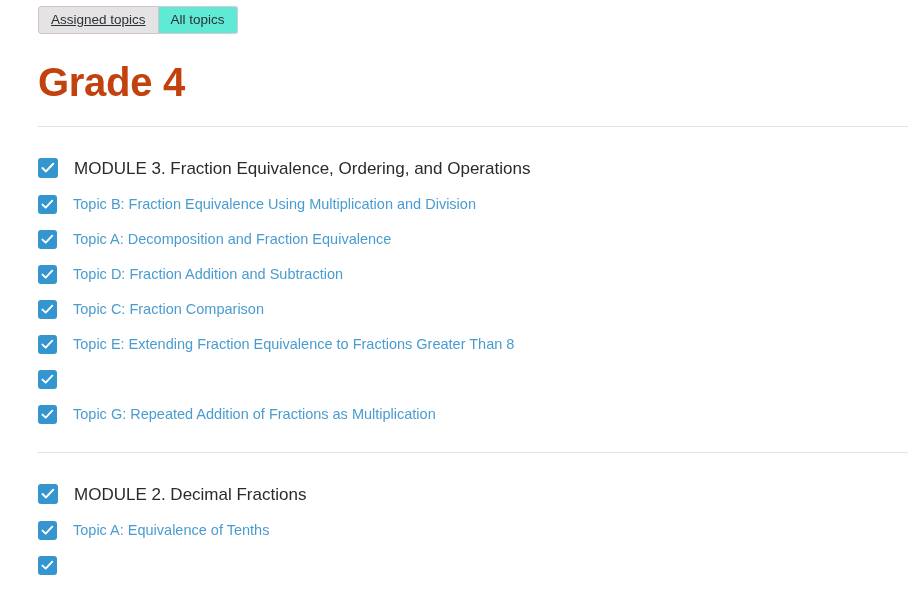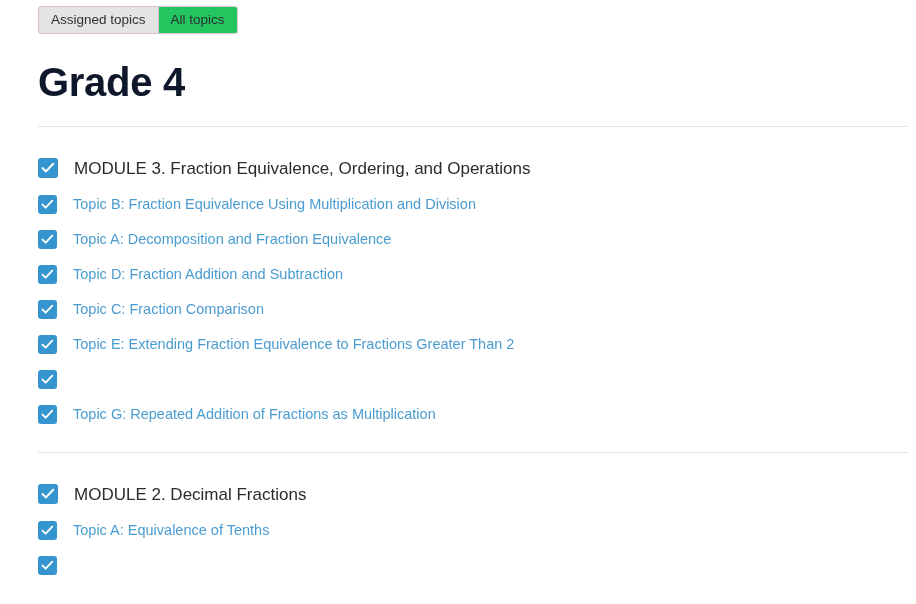--- a/index.html
+++ b/index.html
@@ -34,33 +34,34 @@
     display: flex;
     align-items: center;
     cursor: pointer;
     background: #ffffff;
     user-select: none;
   }
   .tab.active {
     background: #e4e4e4;
     border-color: #d4bfcb;
     border-radius: 3px 0 0 3px;
+    text-decoration: underline;
   }
   .tab.inactive {
     border-left: none;
     border-radius: 0 3px 3px 0;
-    background: #22c55e;
+    background: #5eead4;
   }
 
   
   .page-title {
     margin: 26px 0 0 38px;
     font-size: 40px;
     font-weight: bold;
-    color: #0f172a;
+    color: #c2410c;
     letter-spacing: -0.3px;
     line-height: 1.1;
   }
 
   .divider {
     margin: 22px 0 0 38px;
     width: 870px;
     height: 1px;
     background: #e2e2e2;
   }
@@ -186,21 +187,21 @@
       </span>
       <a class="topic-label">Topic C: Fraction Comparison</a>
     </div>
 
     <div class="topic-row">
       <span class="checkbox">
         <svg width="13" height="11" viewBox="0 0 14 12">
           <path d="M1.5 6.1 L5 9.4 L12.2 1.8" fill="none" stroke="#ffffff" stroke-width="2.1" stroke-linecap="round" stroke-linejoin="round"></path>
         </svg>
       </span>
-      <a class="topic-label">Topic E: Extending Fraction Equivalence to Fractions Greater Than 2</a>
+      <a class="topic-label">Topic E: Extending Fraction Equivalence to Fractions Greater Than 8</a>
     </div>
 
     <div class="topic-row">
       <span class="checkbox">
         <svg width="13" height="11" viewBox="0 0 14 12">
           <path d="M1.5 6.1 L5 9.4 L12.2 1.8" fill="none" stroke="#ffffff" stroke-width="2.1" stroke-linecap="round" stroke-linejoin="round"></path>
         </svg>
       </span>
     </div>
 

